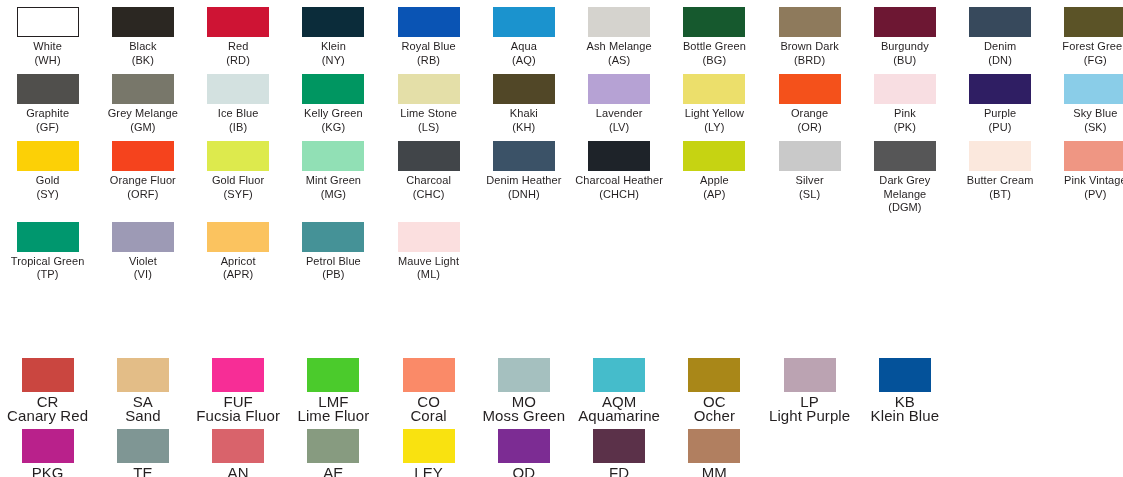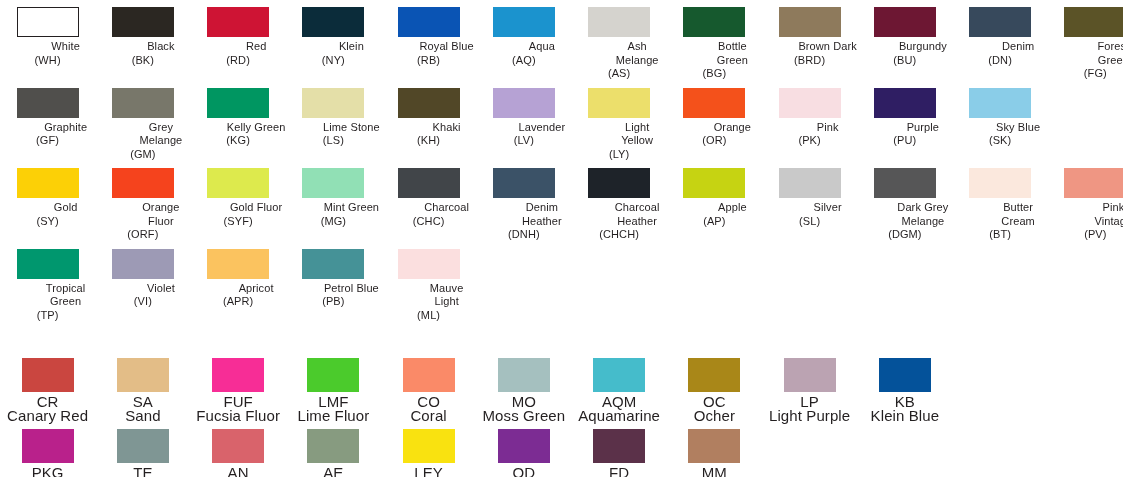--- a/index.html
+++ b/index.html
@@ -49,21 +49,20 @@
     border: 1px solid #231f20;
   }
   .lbl-a {
     font-size: 11px;
     line-height: 13.5px;
     letter-spacing: 0.1px;
     white-space: nowrap;
   }
   .lbl-a.wrapme {
     white-space: normal;
-    margin-left: 36px;
   }
 
   
   .section-b {
     position: absolute;
     top: 352px;
     left: 0;
     width: 1123px;
   }
   .row-b {
@@ -161,20 +160,25 @@
           <div class="chip-a" style="background: rgb(80, 79, 76);"></div>
           <div class="lbl-a wrapme">Graphite</div>
           <div class="lbl-a">(GF)</div>
         </div>
         <div class="cell-a">
           <div class="chip-a" style="background: rgb(120, 119, 106);"></div>
           <div class="lbl-a wrapme">Grey Melange</div>
           <div class="lbl-a">(GM)</div>
         </div>
         <div class="cell-a">
+          <div class="chip-a" style="background: rgb(211, 225, 224);"></div>
+          <div class="lbl-a wrapme">Ice Blue</div>
+          <div class="lbl-a">(IB)</div>
+        </div>
+        <div class="cell-a">
           <div class="chip-a" style="background: rgb(0, 150, 97);"></div>
           <div class="lbl-a wrapme">Kelly Green</div>
           <div class="lbl-a">(KG)</div>
         </div>
         <div class="cell-a">
           <div class="chip-a" style="background: rgb(228, 223, 168);"></div>
           <div class="lbl-a wrapme">Lime Stone</div>
           <div class="lbl-a">(LS)</div>
         </div>
         <div class="cell-a">

